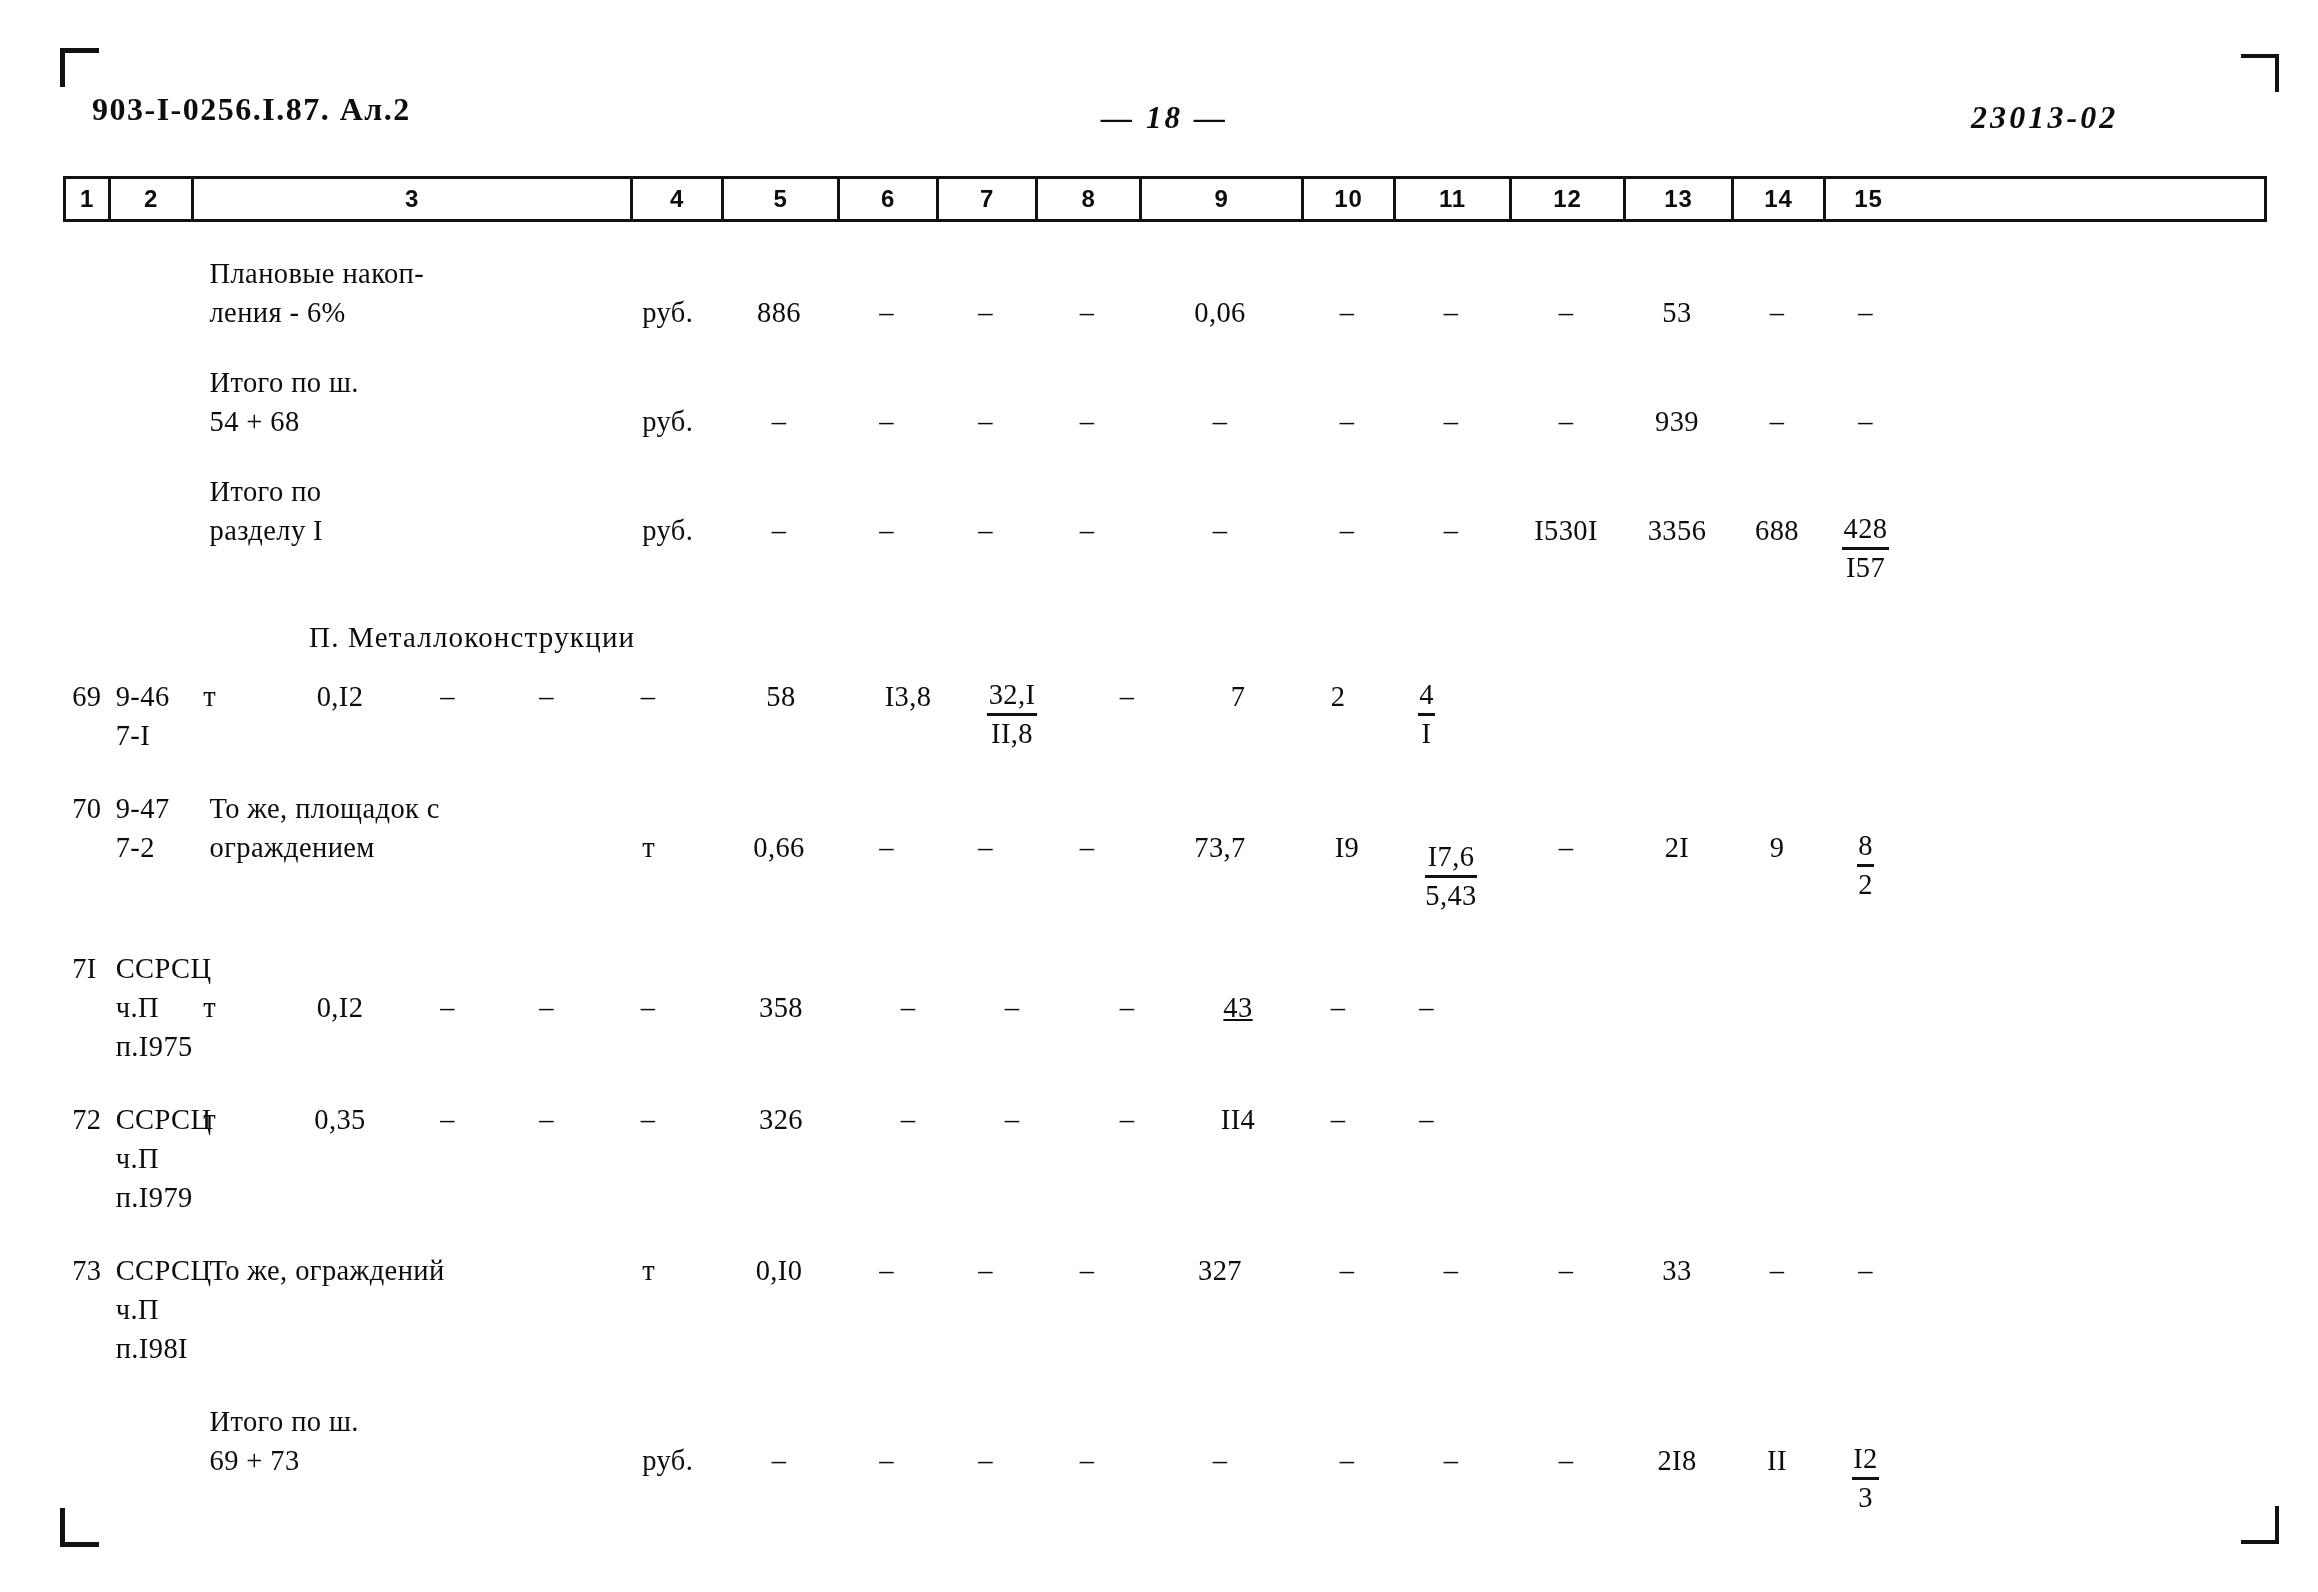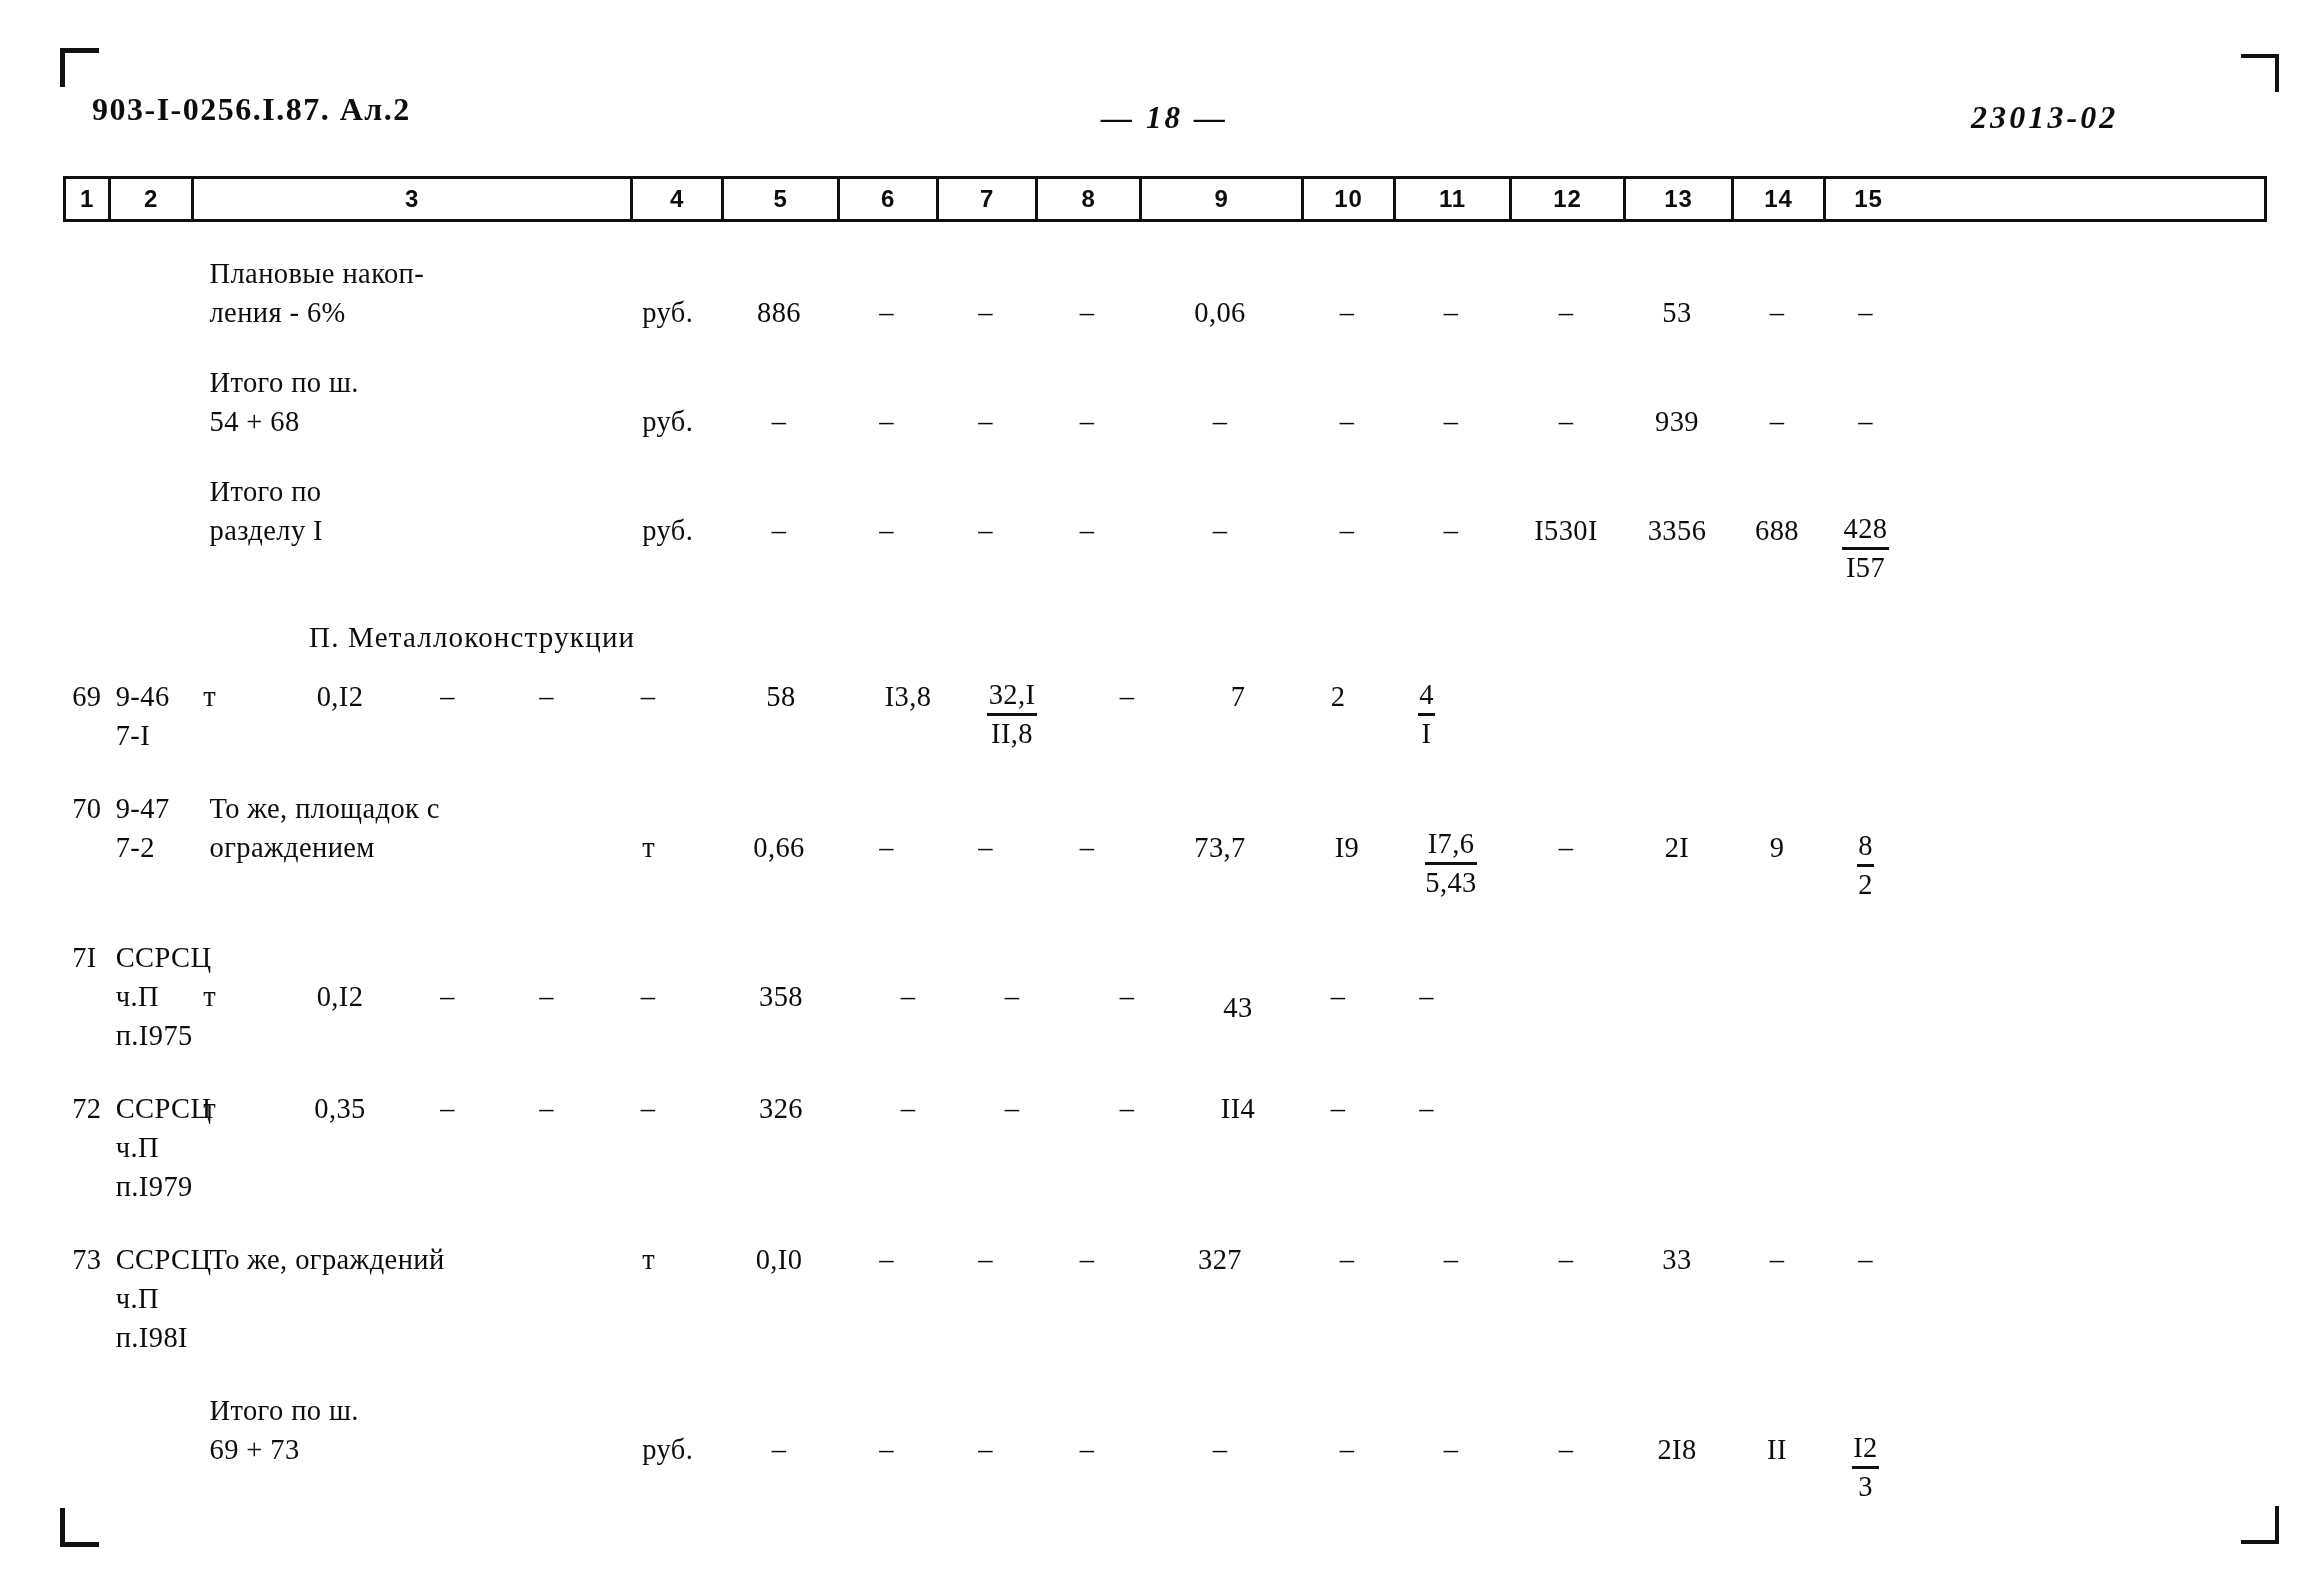--- a/index.html
+++ b/index.html
@@ -237,41 +237,41 @@
 7-2</div>
       <div class="cell c-desc" style="width: 439px;">То же, площадок с
 ограждением</div>
       <div class="cell c-unit" style="width: 91px; margin-top: 39px;">т</div>
       <div class="cell c-val" style="width: 116px; margin-top: 39px;">0,66</div>
       <div class="cell c-val" style="width: 99px; margin-top: 39px;">–</div>
       <div class="cell c-val" style="width: 99px; margin-top: 39px;">–</div>
       <div class="cell c-val" style="width: 104px; margin-top: 39px;">–</div>
       <div class="cell c-val" style="width: 162px; margin-top: 39px;">73,7</div>
       <div class="cell c-val" style="width: 92px; margin-top: 39px;">I9</div>
-      <div class="cell c-val" style="width: 116px; margin-top: 37px;"><span class="frac"><span class="top">I7,6</span><span class="bot">5,43</span></span></div>
+      <div class="cell c-val" style="width: 116px; margin-top: 50px;"><span class="frac"><span class="top">I7,6</span><span class="bot">5,43</span></span></div>
       <div class="cell c-val" style="width: 114px; margin-top: 39px;">–</div>
       <div class="cell c-val" style="width: 108px; margin-top: 39px;">2I</div>
       <div class="cell c-val" style="width: 92px; margin-top: 39px;">9</div>
       <div class="cell c-val" style="width: 85px; margin-top: 39px;"><span class="frac"><span class="top">8</span><span class="bot">2</span></span></div>
     </div>
     <div class="row" style="margin-top: 34px;">
       <div class="cell c-num" style="width: 45px;">7I</div>
       <div class="cell c-code" style="width: 83px;">ССРСЦ
 ч.П
 п.I975</div>
       <div class="cell c-unit" style="width: 91px; margin-top: 39px;">т</div>
       <div class="cell c-val" style="width: 116px; margin-top: 39px;">0,I2</div>
       <div class="cell c-val" style="width: 99px; margin-top: 39px;">–</div>
       <div class="cell c-val" style="width: 99px; margin-top: 39px;">–</div>
       <div class="cell c-val" style="width: 104px; margin-top: 39px;">–</div>
       <div class="cell c-val" style="width: 162px; margin-top: 39px;">358</div>
       <div class="cell c-val" style="width: 92px; margin-top: 39px;">–</div>
       <div class="cell c-val" style="width: 116px; margin-top: 39px;">–</div>
       <div class="cell c-val" style="width: 114px; margin-top: 39px;">–</div>
-      <div class="cell c-val" style="width: 108px; margin-top: 50px;">43</div>
+      <div class="cell c-val" style="width: 108px; margin-top: 39px; text-decoration: underline;">43</div>
       <div class="cell c-val" style="width: 92px; margin-top: 39px;">–</div>
       <div class="cell c-val" style="width: 85px; margin-top: 39px;">–</div>
     </div>
     <div class="row" style="margin-top: 34px;">
       <div class="cell c-num" style="width: 45px;">72</div>
       <div class="cell c-code" style="width: 83px;">ССРСЦ
 ч.П
 п.I979</div>
       <div class="cell c-unit" style="width: 91px; margin-top: 0px;">т</div>
       <div class="cell c-val" style="width: 116px; margin-top: 0px;">0,35</div>

